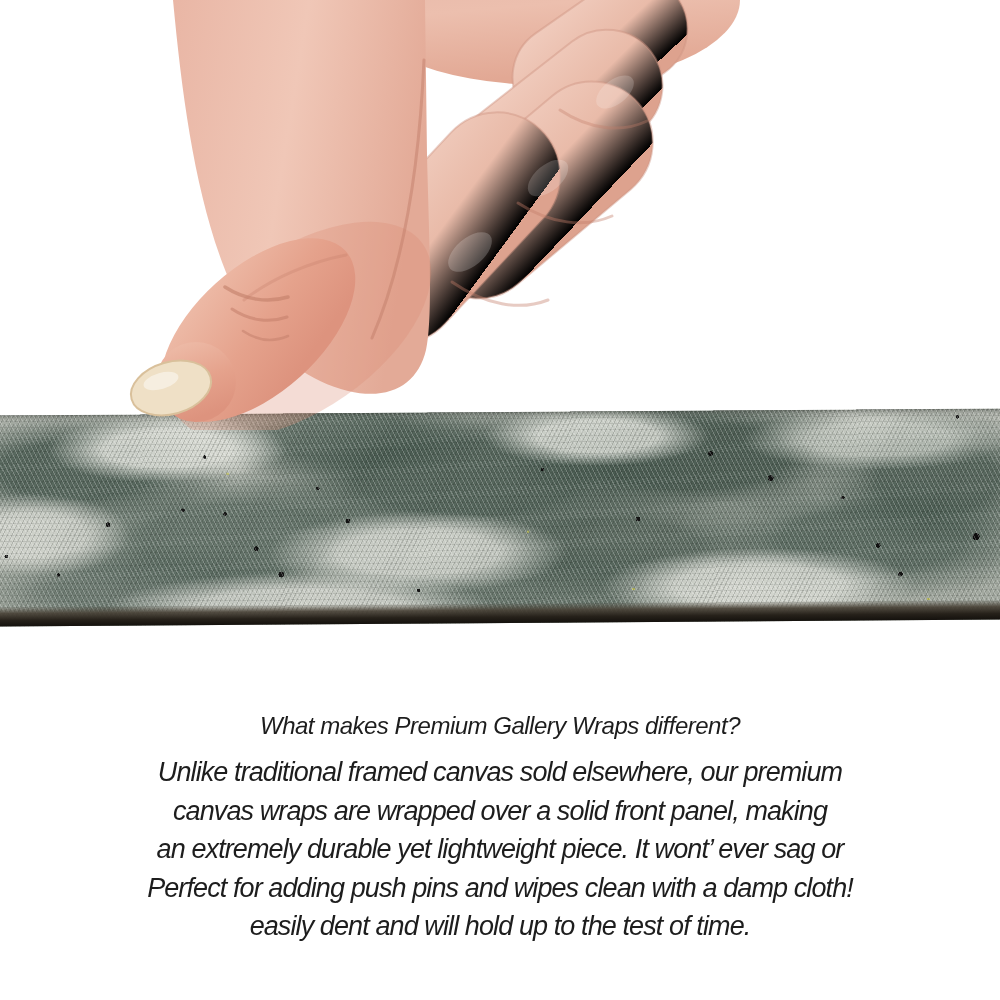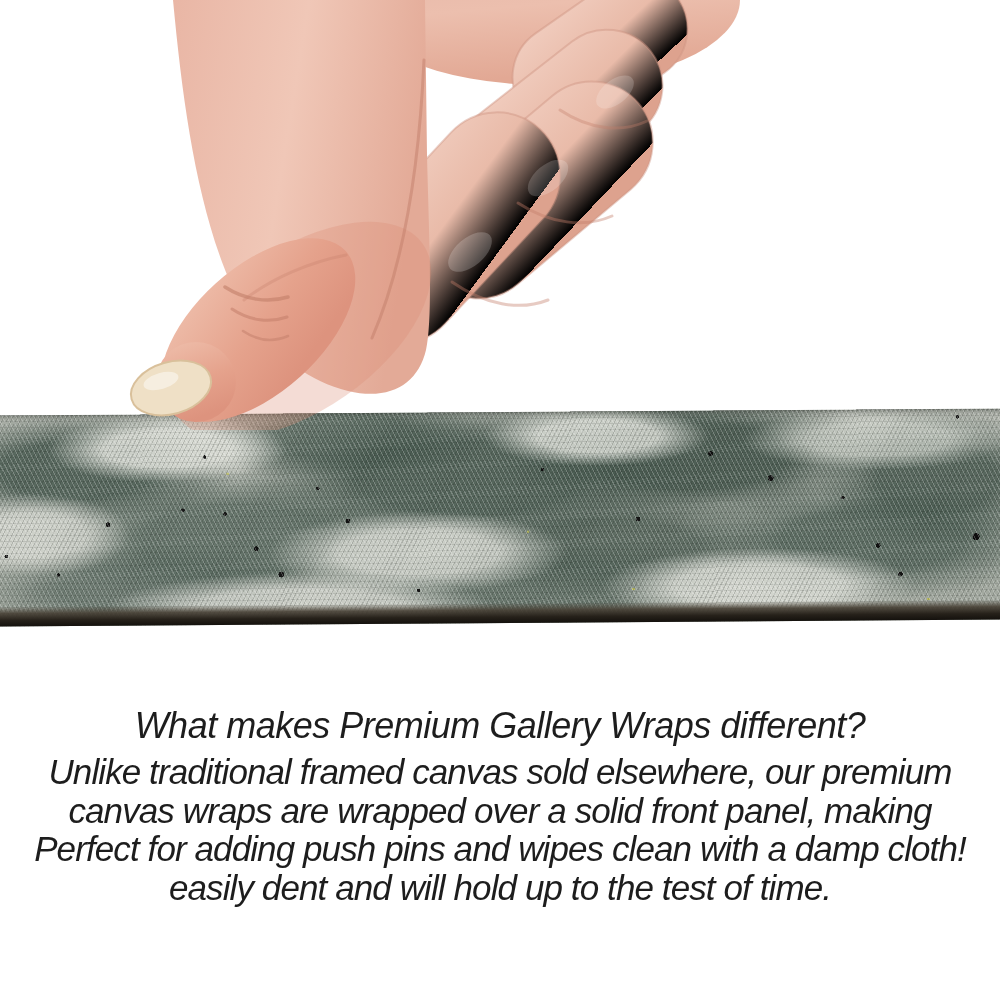--- a/index.html
+++ b/index.html
@@ -69,24 +69,24 @@
   .strip-edge{
     position:absolute;left:0;bottom:0;width:100%;height:20px;
     background:linear-gradient(180deg,rgba(58,53,44,0) 0%,rgba(72,65,54,.9) 35%,#26211a 70%,#14110d 100%);
   }
   
   .copy{
     position:absolute;left:0;top:706px;width:1000px;text-align:center;z-index:2;
     color:#1d1d1d;font-style:italic;
   }
   .copy h1{
-    margin:0 0 7px 0;font-size:36px;font-weight:500;letter-spacing:-0.5px;line-height:40px;
+    margin:0 0 7px 0;font-size:24px;font-weight:500;letter-spacing:-0.5px;line-height:40px;
   }
   .copy p{
-    margin:0;font-size:35px;font-weight:400;letter-spacing:-0.9px;line-height:38.5px;
+    margin:0;font-size:27px;font-weight:400;letter-spacing:-0.9px;line-height:38.5px;
   }
 </style>
 </head>
 <body>
 
 <div class="stage">
 
   <div class="strip" role="img" aria-label="close-up textured edge of a gray-green painted canvas gallery wrap with dark underside">
     <div class="strip-edge"></div>
   </div>
@@ -154,16 +154,17 @@
         <path d="M560,110 C590,130 622,133 647,121" stroke-width="3" opacity=".35"></path>
         <path d="M346,255 C310,262 272,278 244,300" stroke-width="3" opacity=".3"></path>
       </g>
     </svg>
   </div>
 
   <section class="copy">
     <h1>What makes Premium Gallery Wraps different?</h1>
     <p>Unlike traditional framed canvas sold elsewhere, our premium</p>
     <p>canvas wraps are wrapped over a solid front panel, making</p>
+    <p>an extremely durable yet lightweight piece. It wont’ ever sag or</p>
     <p>Perfect for adding push pins and wipes clean with a damp cloth!</p>
     <p>easily dent and will hold up to the test of time.</p>
   </section>
 </div>
 
 </body></html>

